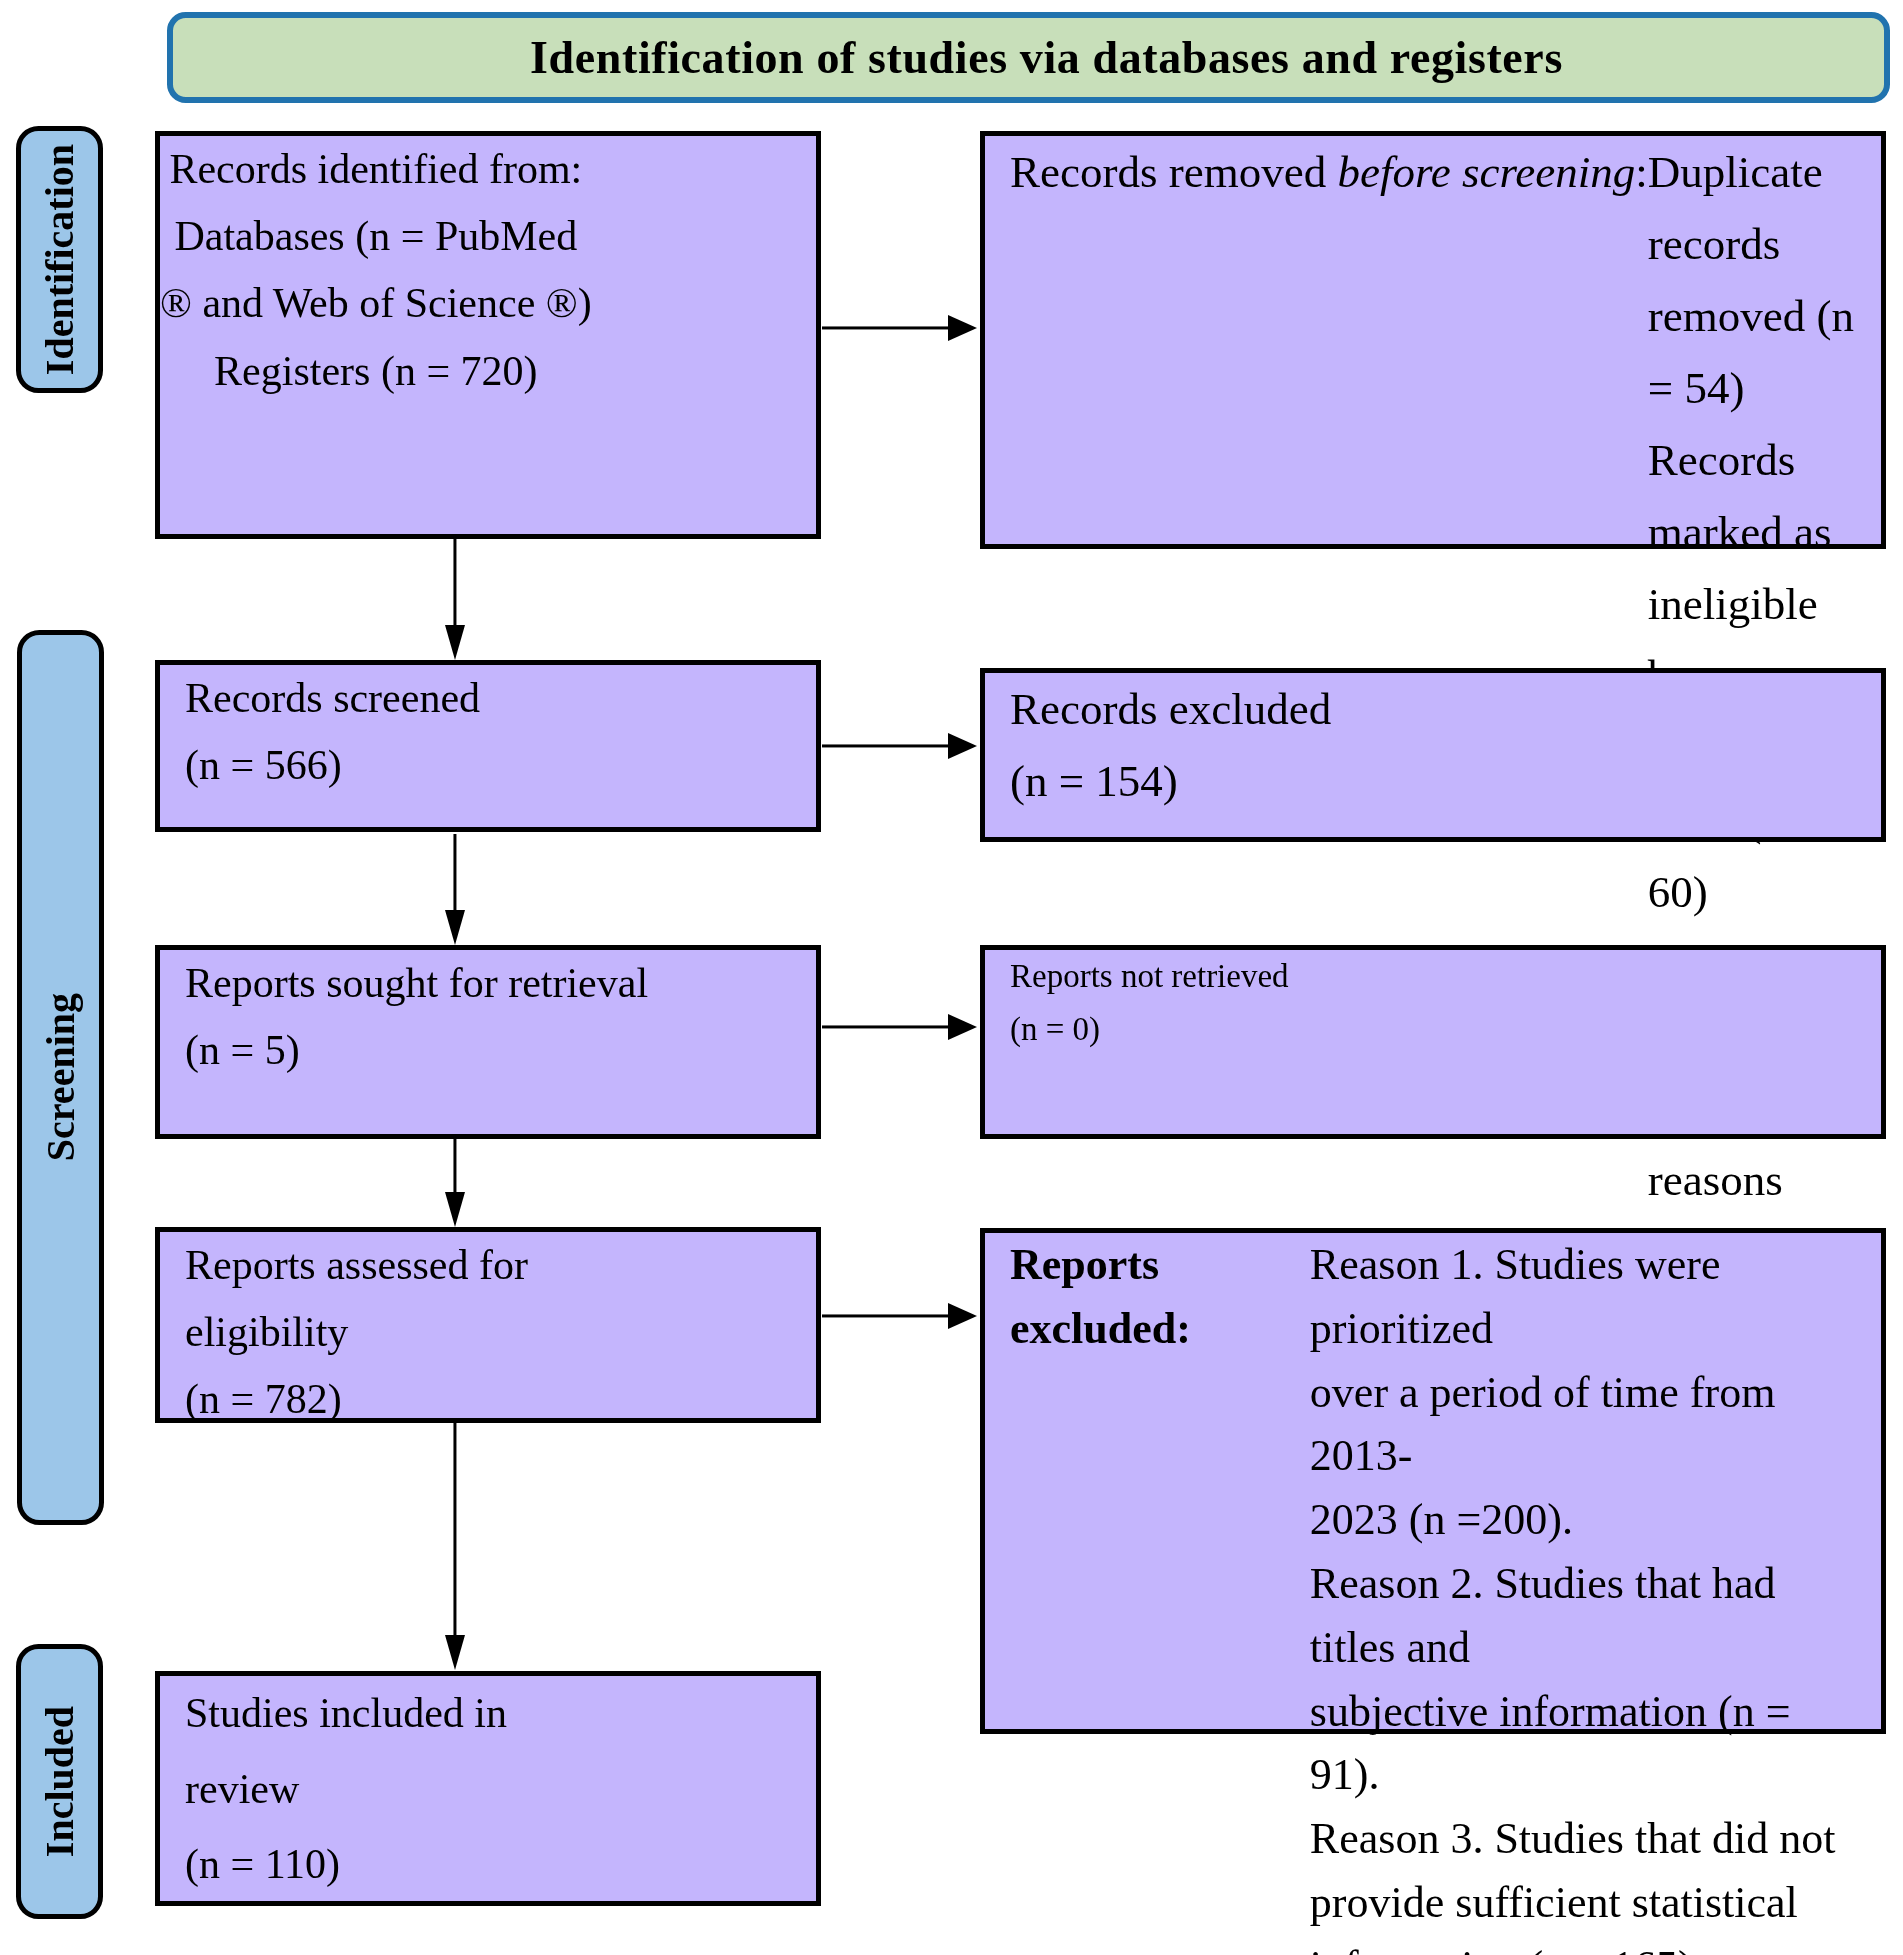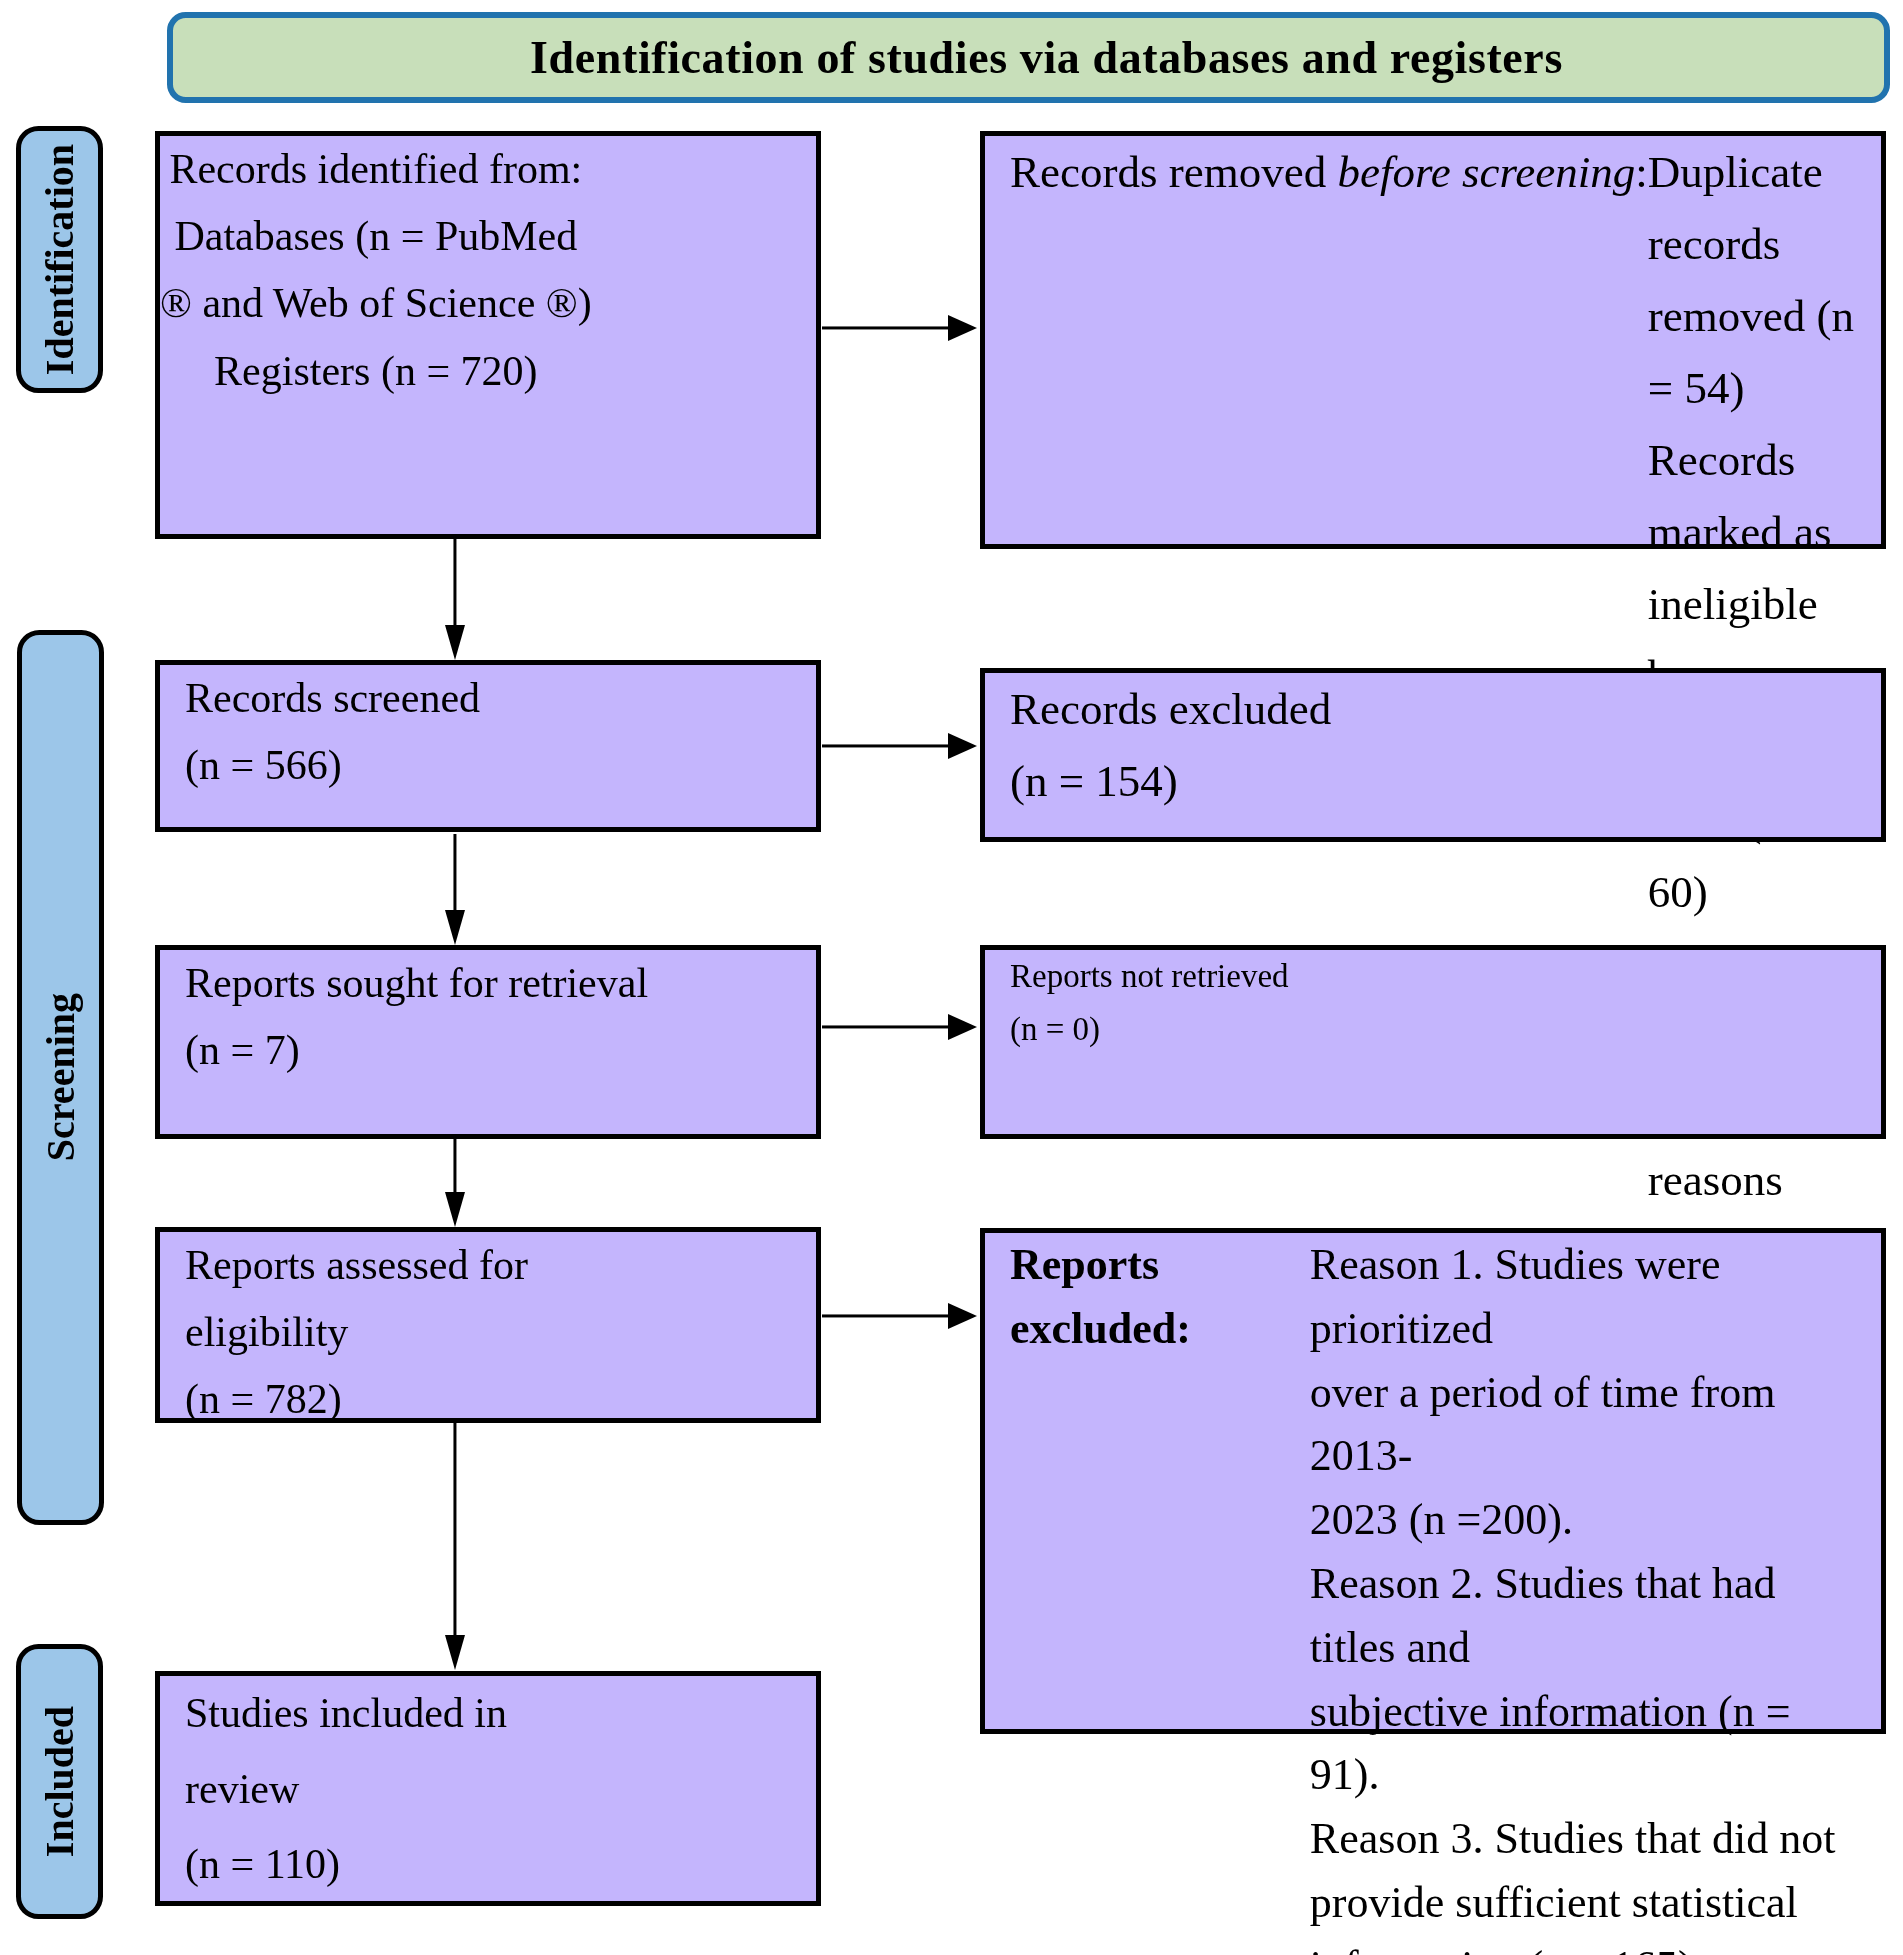--- a/index.html
+++ b/index.html
@@ -103,21 +103,21 @@
 (n = 566)</div>
   </div>
 
   <div class="box right-col b-excluded">
     <div class="pre">Records excluded
 (n = 154)</div>
   </div>
 
   <div class="box left-col b-sought">
     <div class="pre">Reports sought for retrieval
-(n = 7)</div>
+(n = 5)</div>
   </div>
 
   <div class="box right-col b-notretrieved">
     <div class="pre">Reports not retrieved
 (n = 0)</div>
   </div>
 
   <div class="box left-col b-assessed">
     <div class="pre">Reports assessed for
 eligibility

